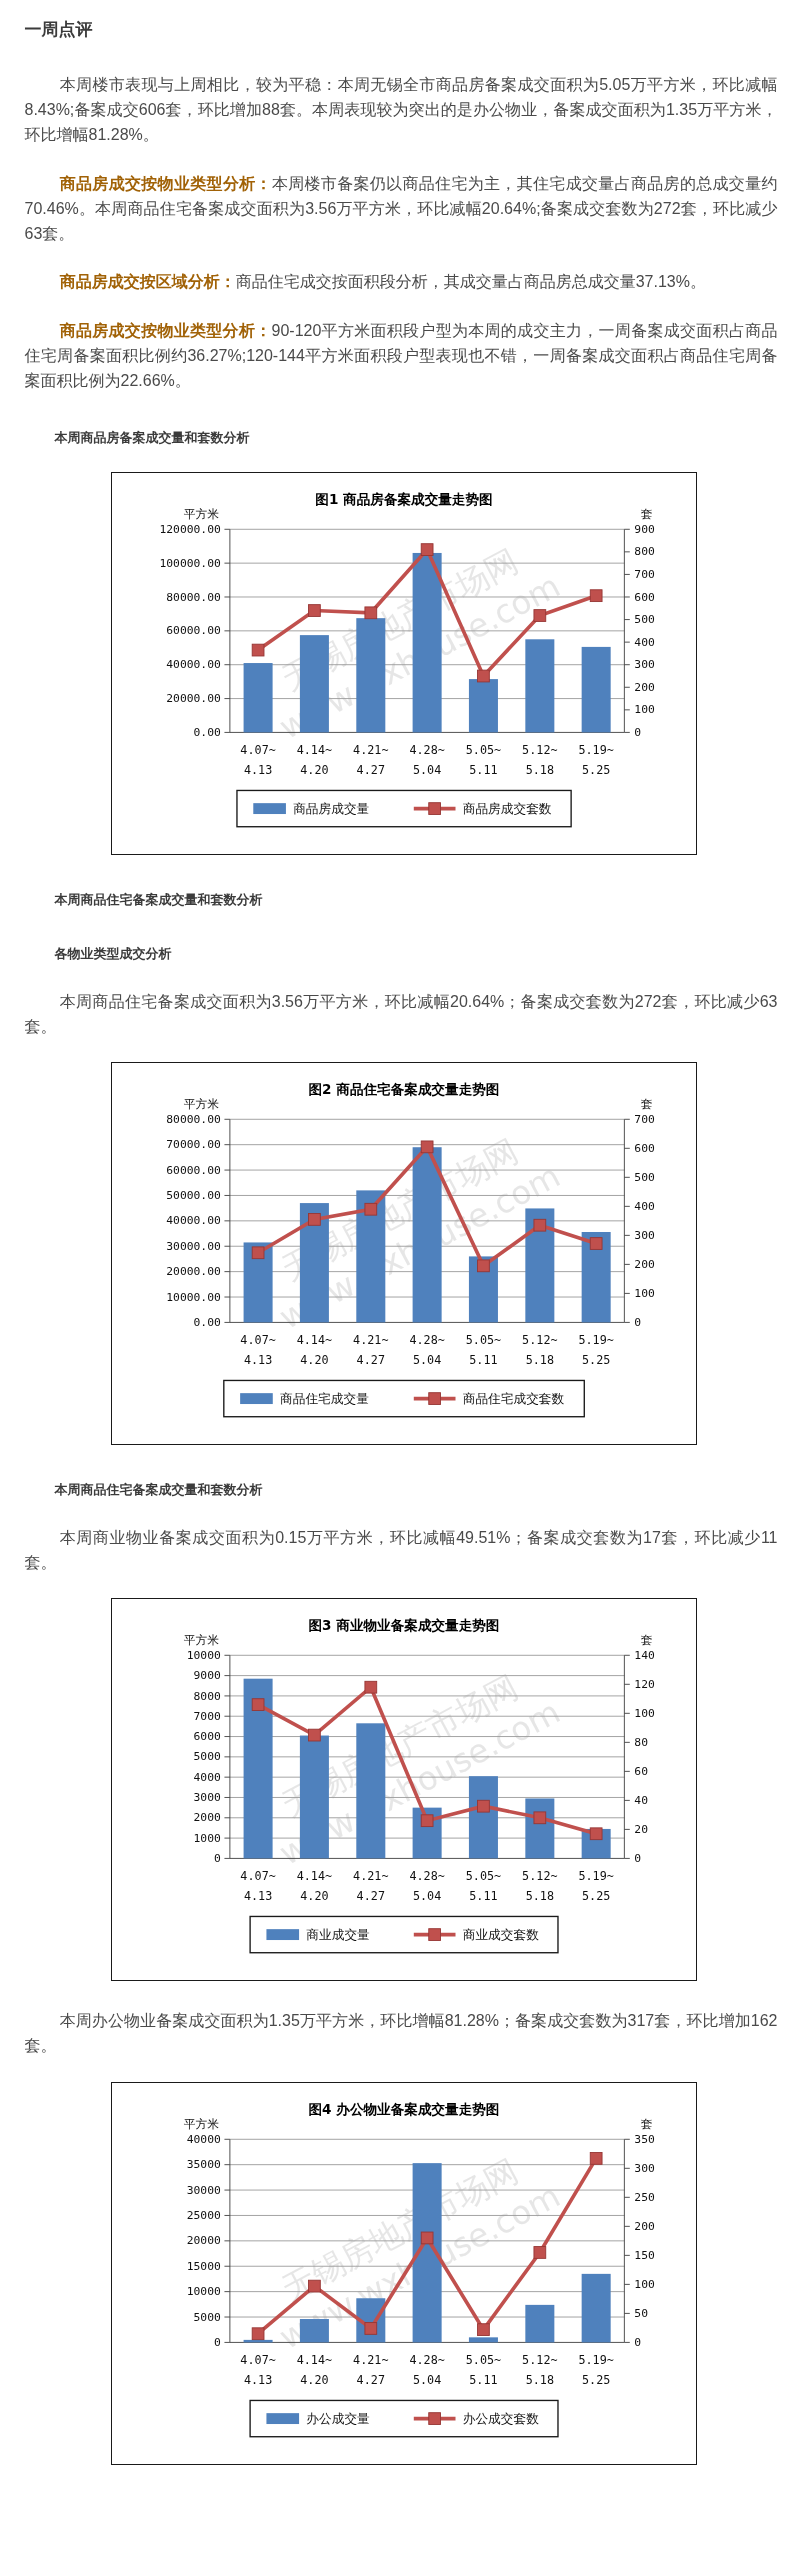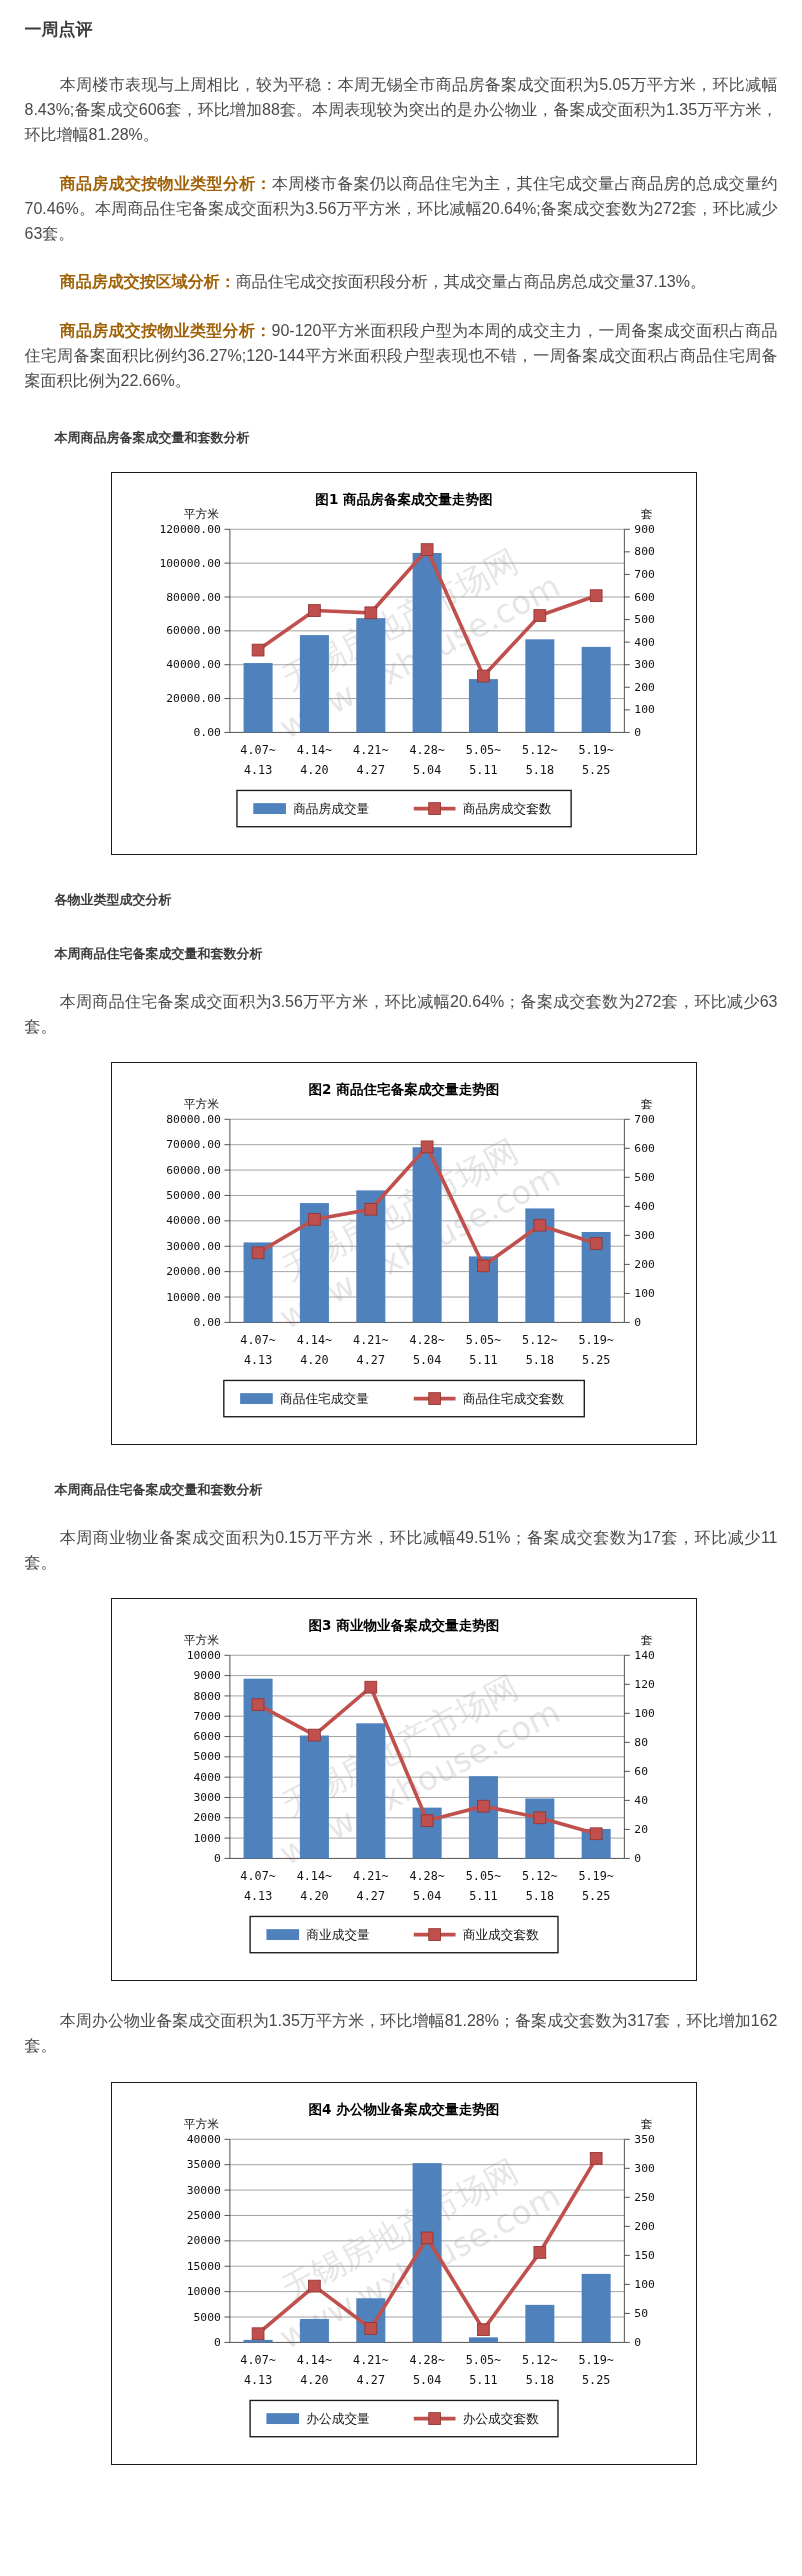--- a/index.html
+++ b/index.html
@@ -128,23 +128,23 @@
         <text x="533.9" y="332" text-anchor="middle" font-size="13" font-family="&quot;DejaVu Sans Mono&quot;, monospace" fill="#111">5.25</text>
         <rect x="137.8" y="350" width="368.5" height="40" fill="#fff" stroke="#1a1a1a" stroke-width="1.5"></rect>
         <rect x="155.8" y="364" width="36" height="12" fill="#4f81bd"></rect>
         <text x="199.8" y="375" font-size="14" fill="#111">商品房成交量</text>
         <line x1="332.8" y1="370" x2="378.8" y2="370" stroke="#c0504d" stroke-width="4"></line>
         <rect x="349.3" y="363.5" width="13" height="13" fill="#c0504d" stroke="#963634" stroke-width="1"></rect>
         <text x="386.8" y="375" font-size="14" fill="#111">商品房成交套数</text>
       </svg>
     </div>
 
+  <h2 class="h-sec">本周商品住宅备案成交量和套数分析</h2>
+
   <h2 class="h-sec">各物业类型成交分析</h2>
-
-  <h2 class="h-sec">本周商品住宅备案成交量和套数分析</h2>
   <p class="body-p"><span>本周商品住宅备案成交面积为3.56万平方米，环比减幅20.64%；备案成交套数为272套，环比减少63套。</span></p>
   <div class="chart-box">
       <svg width="584" height="381" viewBox="0 0 644 420" font-family="&quot;DejaVu Sans&quot;, sans-serif">
         <g transform="translate(330,185) rotate(-28)" fill="#c9c9c9" opacity="0.45" text-anchor="middle" font-size="36">
           <text y="-14">无锡房地产市场网</text>
           <text y="32">www.wxhouse.com</text>
         </g>
         <text x="322" y="34" text-anchor="middle" font-size="15" font-weight="bold" fill="#000">图2  商品住宅备案成交量走势图</text>
         <text x="118" y="50" text-anchor="end" font-size="13" fill="#111">平方米</text>
         <text x="583" y="50" text-anchor="start" font-size="13" fill="#111">套</text>

